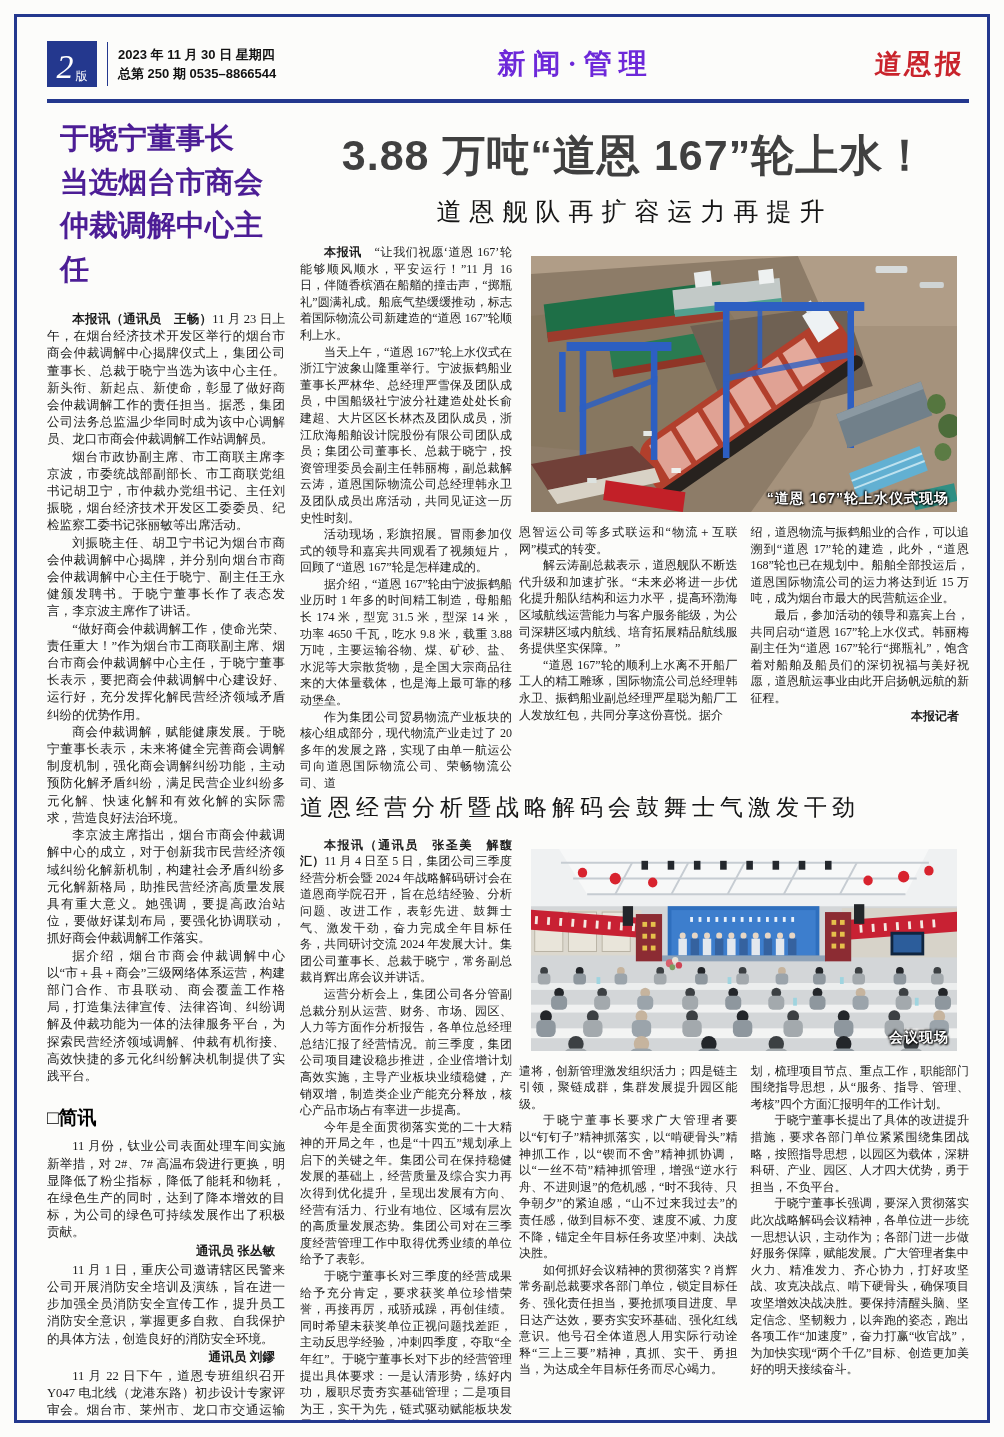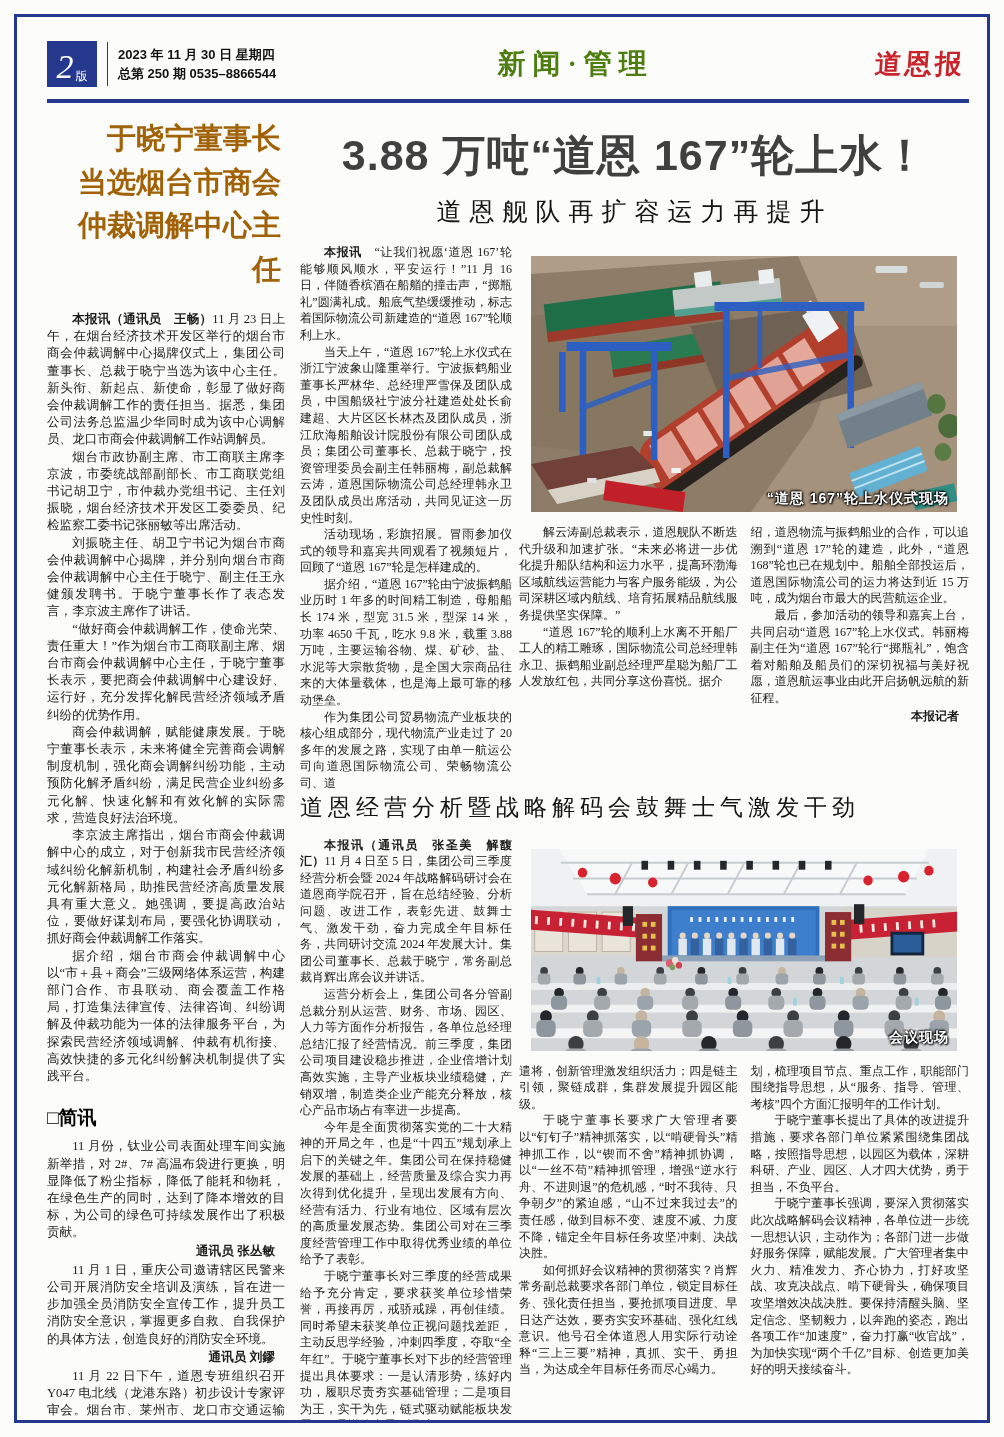--- a/index.html
+++ b/index.html
@@ -11,37 +11,37 @@
 
   
   .hdr{display:flex;align-items:center;border-bottom:4px solid #24388e;padding-bottom:12px;}
   .badge{width:50px;height:46px;background:#24388e;color:#fff;display:flex;align-items:flex-end;
          justify-content:center;gap:2px;padding-bottom:3px;box-sizing:border-box;flex:none;}
   .badge .num{font-family:"Liberation Serif",serif;font-style:italic;font-size:34px;line-height:34px;}
   .badge .ban{font-size:12px;line-height:16px;}
   .hdr-div{width:1px;background:#24388e;height:44px;margin:0 10px;}
   .dates{font-family:"Liberation Sans",sans-serif;font-size:13px;line-height:19px;font-weight:bold;color:#111;}
   .section-title{flex:1;text-align:center;font-family:Liberation Serif, serif;
-                 font-size:28px;font-weight:bold;letter-spacing:7px;color:#4d7c0f;}
+                 font-size:28px;font-weight:bold;letter-spacing:7px;color:#6d28d9;}
   .masthead{font-family:"Liberation Serif",serif;color:#c9242c;font-size:27px;font-weight:bold;
             letter-spacing:3px;transform:skewX(-4deg);flex:none;margin-right:4px;}
 
   
   .content{display:flex;gap:15px;margin-top:10px;}
   .leftcol{width:238px;flex:none;font-size:12.6px;line-height:17.2px;text-align:justify;}
   .maincol{flex:1;min-width:0;}
   p{margin:0;text-indent:2em;}
   p.cont{text-indent:0;}
   .lead{font-weight:bold;font-family:"Liberation Sans",sans-serif;}
   .byline{text-align:right;font-weight:bold;font-family:"Liberation Sans",sans-serif;
           padding-right:10px;text-indent:0;margin:1px 0 2px;}
 
   
   .left-headline{font-family:"Liberation Sans",sans-serif;font-weight:bold;font-size:29px;
-                 line-height:1.5;text-align:right;margin:4px 4px 20px;color:#a16207;}
+                 line-height:1.5;text-align:left;margin:4px 13px 20px;color:#4c1d95;}
   .left-headline span{display:block;}
   .briefs-title{font-family:"Liberation Sans",sans-serif;font-weight:bold;font-size:19px;
                 margin:24px 0 12px;color:#000;}
 
   
   .red-headline{font-family:"Liberation Sans",sans-serif;font-weight:bold;font-size:43px;
                 color:#404040;text-align:center;margin:14px 0 10px;letter-spacing:1px;}
   .sub-headline{font-size:25px;text-align:center;letter-spacing:8px;margin-bottom:16px;color:#141414;}
   .black-headline{font-family:"Liberation Sans",sans-serif;font-weight:bold;font-size:39px;
                   color:#000;text-align:center;margin:20px 0 8px;letter-spacing:2px;}
@@ -189,20 +189,21 @@
               <circle cx="447" cy="170" r="12" fill="#4c6c3a"></circle>
               <circle cx="440" cy="196" r="9" fill="#5b7b44"></circle>
               <rect x="150" y="212" width="10" height="5" fill="#eef0ee"></rect>
               <rect x="120" y="175" width="9" height="5" fill="#e6e9e6"></rect>
               <rect x="60" y="222" width="10" height="5" fill="#dde2df"></rect>
             </svg>
             <figcaption class="photo-caption">“道恩 167”轮上水仪式现场</figcaption>
           </figure>
           <div class="two-cols">
             <div class="col">
+              <p class="cont">恩智运公司等多式联运和“物流＋互联网”模式的转变。</p>
               <p>解云涛副总裁表示，道恩舰队不断迭代升级和加速扩张。“未来必将进一步优化提升船队结构和运力水平，提高环渤海区域航线运营能力与客户服务能级，为公司深耕区域内航线、培育拓展精品航线服务提供坚实保障。”</p>
               <p>“道恩 167”轮的顺利上水离不开船厂工人的精工雕琢，国际物流公司总经理韩永卫、振鹤船业副总经理严星聪为船厂工人发放红包，共同分享这份喜悦。据介</p>
             </div>
             <div class="col">
               <p class="cont">绍，道恩物流与振鹤船业的合作，可以追溯到“道恩 17”轮的建造，此外，“道恩 168”轮也已在规划中。船舶全部投运后，道恩国际物流公司的运力将达到近 15 万吨，成为烟台市最大的民营航运企业。</p>
               <p>最后，参加活动的领导和嘉宾上台，共同启动“道恩 167”轮上水仪式。韩丽梅副主任为“道恩 167”轮行“掷瓶礼”，饱含着对船舶及船员们的深切祝福与美好祝愿，道恩航运事业由此开启扬帆远航的新征程。</p>
               <p class="byline">本报记者</p>
             </div>
           </div>
         </div>

